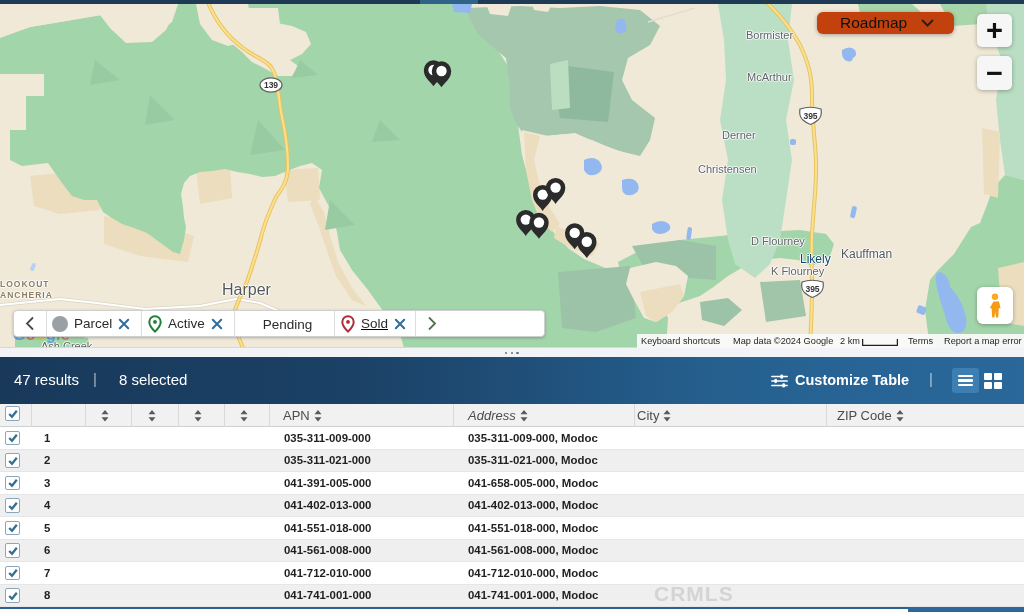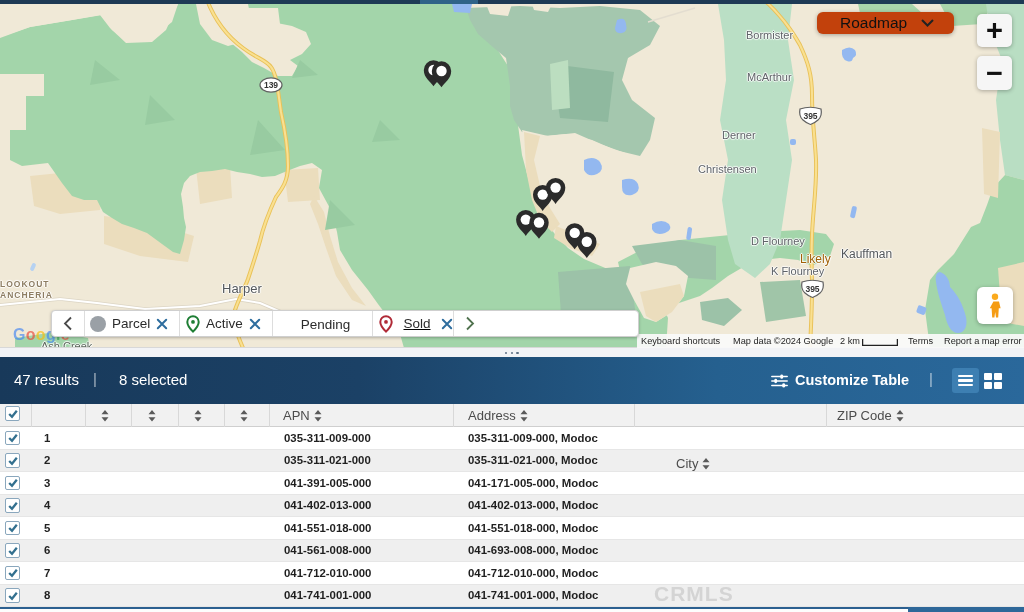--- a/index.html
+++ b/index.html
@@ -13,21 +13,21 @@
 #roadmapBtn { left:817px; top:12px; width:137px; height:22px; background:#c2410c; border-radius:6px; box-shadow:0 1px 4px rgba(0,0,0,.3); display:flex; align-items:center; padding-left:23px; }
 #roadmapBtn span { font-size:15.5px; font-weight:500; color:#111; }
 #roadmapBtn svg { margin-left:14px; }
 .zoombtn { left:977px; width:35px; background:#f6f6f6; border-radius:5px; box-shadow:0 1px 4px rgba(0,0,0,.3); display:flex; align-items:center; justify-content:center; font-size:29px; font-weight:700; color:#111; }
 #zplus { top:14px; height:33px; }
 #zminus { top:56px; height:34px; }
 #pegman { left:977px; top:287px; width:36px; height:37px; background:#fff; border-radius:6px; box-shadow:0 1px 4px rgba(0,0,0,.3); display:flex; align-items:center; justify-content:center; }
 #gglogo { left:13px; top:326px; z-index:5; font-size:16px; font-weight:700; letter-spacing:.3px; opacity:.65; }
 #attrib { left:637px; top:334px; width:387px; height:14px; background:rgba(250,250,250,.93); z-index:18; font-size:9.2px; color:#1f1f1f; }
 #attrib span { position:absolute; top:2px; white-space:nowrap; }
-#chips { left:13px; top:310px; width:588px; height:27px; background:#fff; border:1px solid #cfcfcf; border-radius:4px; box-shadow:0 1px 3px rgba(0,0,0,.25); z-index:19; display:flex; align-items:stretch;margin-left:38px; }
+#chips { left:13px; top:310px; width:532px; height:27px; background:#fff; border:1px solid #cfcfcf; border-radius:4px; box-shadow:0 1px 3px rgba(0,0,0,.25); z-index:19; display:flex; align-items:stretch; }
 #chips .seg { display:flex; align-items:center; justify-content:center; border-right:1px solid #ddd; gap:6px; }
 #chips .seg:last-child { border-right:none; }
 #chips .lbl { font-size:13.5px; color:#2b2b2b; }
 #resbar { position:absolute; left:0; top:357px; width:1024px; height:47px; background:linear-gradient(90deg,#18395a 0%,#1b4166 35%,#25608f 70%,#2a689b 100%); z-index:10; color:#fff; }
 #strip { position:absolute; left:0; top:347px; width:1024px; height:10px; background:#f2f3f6; z-index:10; border-top:1px solid #d8d8d8; }
 #strip .dots { position:absolute; left:505px; top:4px; display:flex; gap:3.5px; }
 #strip .dots i { width:2.2px; height:2.2px; border-radius:50%; background:#5f7286; }
 #thead { position:absolute; left:0; top:404px; width:1024px; height:23px; background:#f1f1f1; border-bottom:1px solid #cfcfcf; z-index:10; }
 .vline { position:absolute; top:0; width:1px; height:23px; background:#d8d8d8; }
 .hcell { position:absolute; top:0; height:23px; display:flex; align-items:center; font-size:13px; color:#4c4c4c; gap:4px; }
@@ -166,24 +166,24 @@
     <use href="#pin" x="525.8" y="221.4"></use>
     <use href="#pin" x="539" y="224.3"></use>
     <use href="#pin" x="574.7" y="234.7"></use>
     <use href="#pin" x="586.8" y="243.5"></use>
   </svg>
   <div class="mlabel" style="left:746px; top:29px;">Bormister</div>
   <div class="mlabel" style="left:747px; top:71px;">McArthur</div>
   <div class="mlabel" style="left:722px; top:129px;">Derner</div>
   <div class="mlabel" style="left:698px; top:163px;">Christensen</div>
   <div class="mlabel" style="left:751px; top:235px;">D Flourney</div>
-  <div class="mlabel" style="left:800px; top:252px; font-size:12px; color:#a16207;">Likely</div>
+  <div class="mlabel" style="left:800px; top:252px; font-size:12px; color:#0c4a6e;">Likely</div>
   <div class="mlabel" style="left:841px; top:247px; font-size:12px; color:#54585c;">Kauffman</div>
   <div class="mlabel" style="left:751px; top:265px;padding-left:20px;">K Flourney</div>
-  <div class="mlabel" style="left:222px; top:281px; font-size:13px; color:#54585c;">Harper</div>
+  <div class="mlabel" style="left:222px; top:281px; font-size:16px; color:#54585c;">Harper</div>
   <div class="mlabel" style="left:0px; top:279px; font-size:8.5px; font-weight:700; letter-spacing:1px; color:#8d7d62;">LOOKOUT</div>
   <div class="mlabel" style="left:0px; top:290px; font-size:8.5px; font-weight:700; letter-spacing:1px; color:#8d7d62;">ANCHERIA</div>
   <div class="mlabel" style="left:41px; top:340px; font-size:11px; color:#5a665a;">Ash Creek</div>
   <div class="ctl" id="gglogo"><span style="color:#4285f4;">G</span><span style="color:#ea4335;">o</span><span style="color:#fbbc05;">o</span><span style="color:#4285f4;">g</span><span style="color:#34a853;">l</span><span style="color:#ea4335;">e</span></div>
   <div class="ctl" id="roadmapBtn">
         <span>Roadmap</span>
         <svg width="13" height="8" viewBox="0 0 13 8">
           <polyline points="1,1 6.5,6.5 12,1" fill="none" stroke="#222" stroke-width="2"></polyline>
         </svg>
       </div>
@@ -231,21 +231,21 @@
     <div class="seg" style="width:100px; justify-content:flex-start; padding-left:6px;flex-direction:column;">
           <svg width="14" height="18" viewBox="0 0 14 18">
             <path d="M7,1.2 C3.8,1.2 1.3,3.7 1.3,6.9 C1.3,10.9 7,16.6 7,16.6 C7,16.6 12.7,10.9 12.7,6.9 C12.7,3.7 10.2,1.2 7,1.2 Z" fill="#fff" stroke="#d5a116" stroke-width="2"></path>
             <circle cx="7" cy="6.9" r="1.9" fill="#d5a116"></circle>
           </svg>
           <span class="lbl">Pending</span>
           <svg width="12" height="12" viewBox="0 0 12 12">
             <path d="M1.8,1.8 L10.2,10.2 M10.2,1.8 L1.8,10.2" stroke="#2e6d9e" stroke-width="2" stroke-linecap="round"></path>
           </svg>
         </div>
-    <div class="seg" style="width:81px; justify-content:space-between; padding-left:6px;text-decoration:underline;">
+    <div class="seg" style="width:81px; justify-content:flex-start; padding-left:6px;text-decoration:underline;">
           <svg width="14" height="18" viewBox="0 0 14 18">
             <path d="M7,1.2 C3.8,1.2 1.3,3.7 1.3,6.9 C1.3,10.9 7,16.6 7,16.6 C7,16.6 12.7,10.9 12.7,6.9 C12.7,3.7 10.2,1.2 7,1.2 Z" fill="#fff" stroke="#b02a37" stroke-width="2"></path>
             <circle cx="7" cy="6.9" r="1.9" fill="#b02a37"></circle>
           </svg>
           <span class="lbl">Sold</span>
           <svg width="12" height="12" viewBox="0 0 12 12">
             <path d="M1.8,1.8 L10.2,10.2 M10.2,1.8 L1.8,10.2" stroke="#2e6d9e" stroke-width="2" stroke-linecap="round"></path>
           </svg>
         </div>
     <div class="seg" style="width:31px;">
@@ -327,24 +327,24 @@
       </svg>
     </div>
     <div class="hcell" style="left:240px;">
       <svg width="8" height="12" viewBox="0 0 8 12">
         <path d="M4,0 L7.5,4.2 H0.5 Z M0.5,7.3 H7.5 L4,11.5 Z" fill="#5a5a5a"></path>
       </svg>
     </div>
     <div class="hcell" style="left:283px;">APN <svg width="8" height="12" viewBox="0 0 8 12">
         <path d="M4,0 L7.5,4.2 H0.5 Z M0.5,7.3 H7.5 L4,11.5 Z" fill="#5a5a5a"></path>
       </svg></div>
-    <div class="hcell" style="left:468px;">Address <svg width="8" height="12" viewBox="0 0 8 12">
+    <div class="hcell" style="left:468px;font-style:italic;">Address <svg width="8" height="12" viewBox="0 0 8 12">
         <path d="M4,0 L7.5,4.2 H0.5 Z M0.5,7.3 H7.5 L4,11.5 Z" fill="#5a5a5a"></path>
       </svg></div>
-    <div class="hcell" style="left:676px;margin-top:48px;">City <svg width="8" height="12" viewBox="0 0 8 12">
+    <div class="hcell" style="left:637px;">City <svg width="8" height="12" viewBox="0 0 8 12">
         <path d="M4,0 L7.5,4.2 H0.5 Z M0.5,7.3 H7.5 L4,11.5 Z" fill="#5a5a5a"></path>
       </svg></div>
     <div class="hcell" style="left:837px;">ZIP Code <svg width="8" height="12" viewBox="0 0 8 12">
         <path d="M4,0 L7.5,4.2 H0.5 Z M0.5,7.3 H7.5 L4,11.5 Z" fill="#5a5a5a"></path>
       </svg></div>
   </div>
   <div id="rows">
     <div class="row" style="top:23.0px;">
       <div class="cbx" style="left:5px; top:3.5px;">
         <svg width="11" height="11" viewBox="0 0 11 11">
@@ -366,21 +366,21 @@
       <span class="addr">035-311-021-000, Modoc</span>
     </div>
     <div class="row" style="top:68.0px;">
       <div class="cbx" style="left:5px; top:3.5px;">
         <svg width="11" height="11" viewBox="0 0 11 11">
           <polyline points="2.2,6 5,8.8 9.8,2.8" fill="none" stroke="#33708f" stroke-width="2.3"></polyline>
         </svg>
       </div>
       <span class="num">3</span>
       <span class="apn">041-391-005-000</span>
-      <span class="addr">041-171-005-000, Modoc</span>
+      <span class="addr">041-658-005-000, Modoc</span>
     </div>
     <div class="row even" style="top:90.5px;">
       <div class="cbx" style="left:5px; top:3.5px;">
         <svg width="11" height="11" viewBox="0 0 11 11">
           <polyline points="2.2,6 5,8.8 9.8,2.8" fill="none" stroke="#33708f" stroke-width="2.3"></polyline>
         </svg>
       </div>
       <span class="num">4</span>
       <span class="apn">041-402-013-000</span>
       <span class="addr">041-402-013-000, Modoc</span>
@@ -396,21 +396,21 @@
       <span class="addr">041-551-018-000, Modoc</span>
     </div>
     <div class="row even" style="top:135.5px;">
       <div class="cbx" style="left:5px; top:3.5px;">
         <svg width="11" height="11" viewBox="0 0 11 11">
           <polyline points="2.2,6 5,8.8 9.8,2.8" fill="none" stroke="#33708f" stroke-width="2.3"></polyline>
         </svg>
       </div>
       <span class="num">6</span>
       <span class="apn">041-561-008-000</span>
-      <span class="addr">041-693-008-000, Modoc</span>
+      <span class="addr">041-561-008-000, Modoc</span>
     </div>
     <div class="row" style="top:158.0px;">
       <div class="cbx" style="left:5px; top:3.5px;">
         <svg width="11" height="11" viewBox="0 0 11 11">
           <polyline points="2.2,6 5,8.8 9.8,2.8" fill="none" stroke="#33708f" stroke-width="2.3"></polyline>
         </svg>
       </div>
       <span class="num">7</span>
       <span class="apn">041-712-010-000</span>
       <span class="addr">041-712-010-000, Modoc</span>

